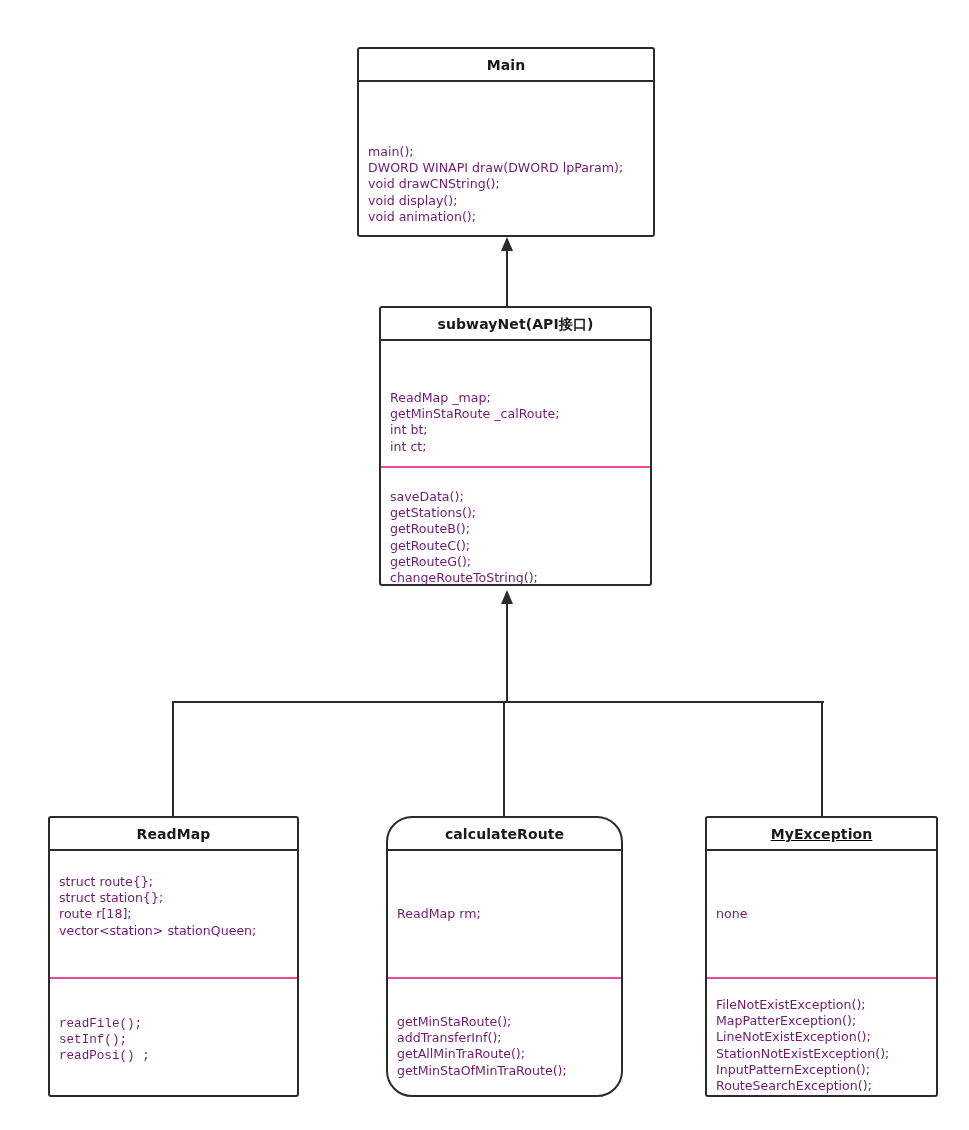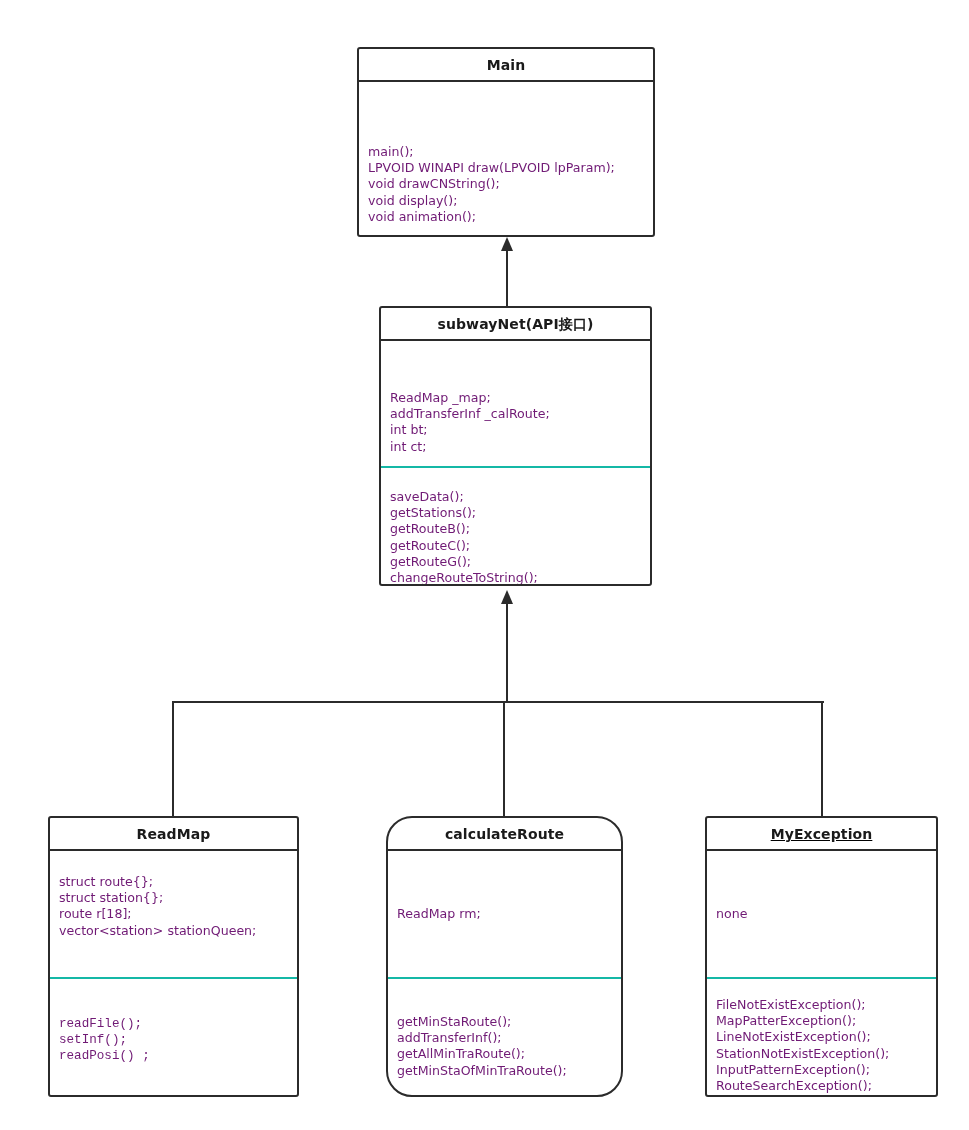--- a/index.html
+++ b/index.html
@@ -41,21 +41,21 @@
   .uml-compartment {
     box-sizing: border-box;
     padding: 0 0 0 9px;
     font-size: 12.6px;
     color: #701a75;
     line-height: 16.2px;
     position: relative;
     overflow: hidden;
   }
   .uml-compartment.with-divider {
-    border-top: 2px solid #14b8a6;
+    border-top: 2px solid #ec4899;
   }
   .uml-lines {
     position: absolute;
     left: 9px;
     right: 4px;
   }
   .uml-lines div {
     white-space: pre;
   }
   .conn {
@@ -86,34 +86,34 @@
   <div class="conn conn-h" style="left:172px; top:701px; width:652px;"></div>
   <div class="conn conn-v" style="left:172px; top:701px; height:116px;"></div>
   <div class="conn conn-v" style="left:503px; top:701px; height:116px;"></div>
   <div class="conn conn-v" style="left:821px; top:701px; height:116px;"></div>
 
   <div class="uml-class" style="left:357px; top:47px; width:298px; height:190px;">
     <div class="uml-title">Main</div>
     <div class="uml-compartment" style="flex:1 1 auto;">
       <div class="uml-lines" style="top:62px;">
           <div>main();</div>
-          <div>LPVOID WINAPI draw(LPVOID lpParam);</div>
+          <div>DWORD WINAPI draw(DWORD lpParam);</div>
           <div>void drawCNString();</div>
           <div>void display();</div>
           <div>void animation();</div>
         </div>
     </div>
   </div>
 
   <div class="uml-class" style="left:379px; top:306px; width:273px; height:280px;">
     <div class="uml-title">subwayNet(API接口)</div>
     <div class="uml-compartment" style="height:125px;">
       <div class="uml-lines" style="top:49px;">
           <div>ReadMap _map;</div>
-          <div>addTransferInf _calRoute;</div>
+          <div>getMinStaRoute _calRoute;</div>
           <div>int bt;</div>
           <div>int ct;</div>
         </div>
     </div>
     <div class="uml-compartment with-divider" style="flex:1 1 auto;">
       <div class="uml-lines" style="top:21px;">
           <div>saveData();</div>
           <div>getStations();</div>
           <div>getRouteB();</div>
           <div>getRouteC();</div>

